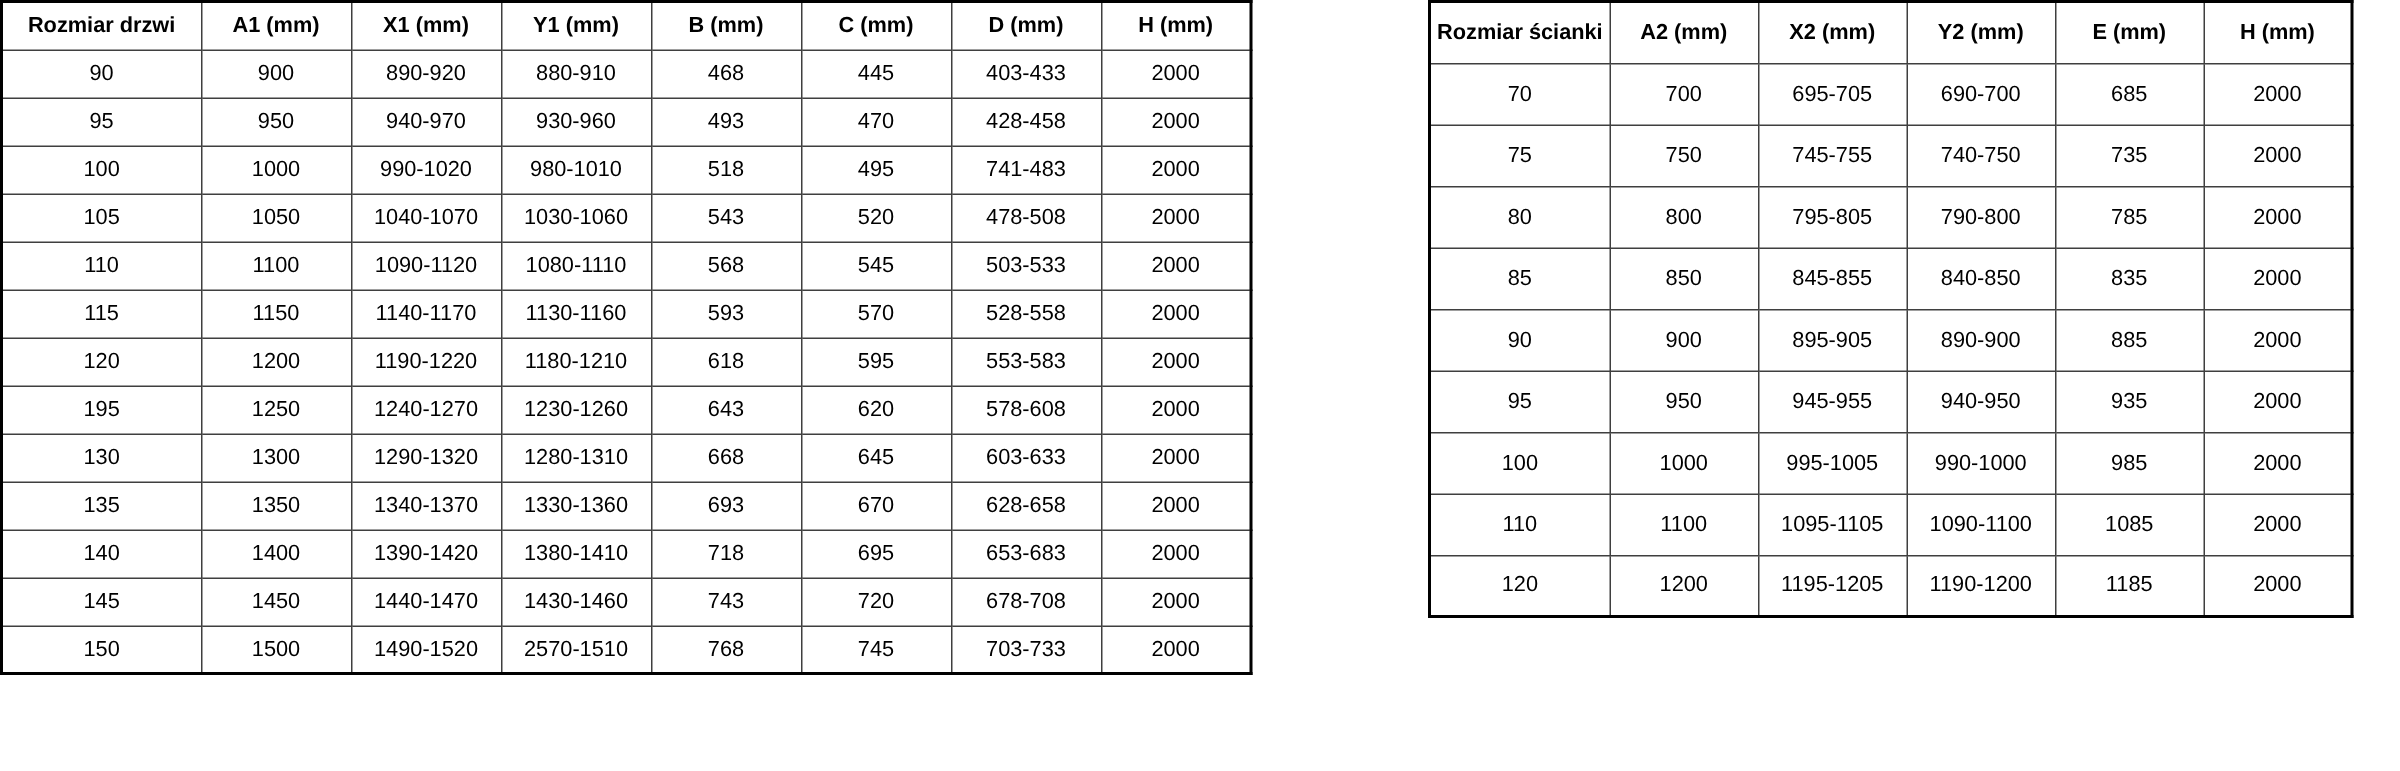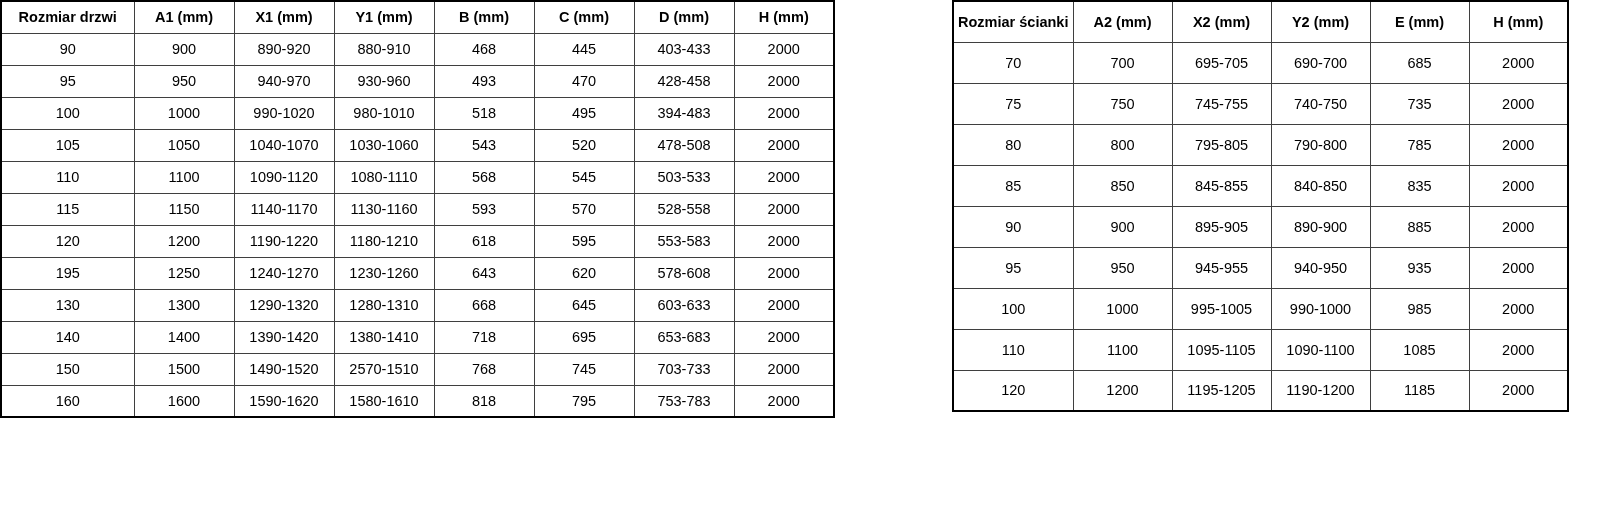--- a/index.html
+++ b/index.html
@@ -108,21 +108,21 @@
           <td>428-458</td>
           <td>2000</td>
         </tr>
         <tr>
           <td>100</td>
           <td>1000</td>
           <td>990-1020</td>
           <td>980-1010</td>
           <td>518</td>
           <td>495</td>
-          <td>394-483</td>
+          <td>741-483</td>
           <td>2000</td>
         </tr>
         <tr>
           <td>105</td>
           <td>1050</td>
           <td>1040-1070</td>
           <td>1030-1060</td>
           <td>543</td>
           <td>520</td>
           <td>478-508</td>
@@ -172,47 +172,57 @@
           <td>130</td>
           <td>1300</td>
           <td>1290-1320</td>
           <td>1280-1310</td>
           <td>668</td>
           <td>645</td>
           <td>603-633</td>
           <td>2000</td>
         </tr>
         <tr>
+          <td>135</td>
+          <td>1350</td>
+          <td>1340-1370</td>
+          <td>1330-1360</td>
+          <td>693</td>
+          <td>670</td>
+          <td>628-658</td>
+          <td>2000</td>
+        </tr>
+        <tr>
           <td>140</td>
           <td>1400</td>
           <td>1390-1420</td>
           <td>1380-1410</td>
           <td>718</td>
           <td>695</td>
           <td>653-683</td>
           <td>2000</td>
         </tr>
         <tr>
+          <td>145</td>
+          <td>1450</td>
+          <td>1440-1470</td>
+          <td>1430-1460</td>
+          <td>743</td>
+          <td>720</td>
+          <td>678-708</td>
+          <td>2000</td>
+        </tr>
+        <tr>
           <td>150</td>
           <td>1500</td>
           <td>1490-1520</td>
           <td>2570-1510</td>
           <td>768</td>
           <td>745</td>
           <td>703-733</td>
-          <td>2000</td>
-        </tr>
-        <tr>
-          <td>160</td>
-          <td>1600</td>
-          <td>1590-1620</td>
-          <td>1580-1610</td>
-          <td>818</td>
-          <td>795</td>
-          <td>753-783</td>
           <td>2000</td>
         </tr>
       </tbody>
   </table>
 
   <table class="spec-table table-right" id="wall-table">
     <colgroup>
       <col style="width:120px">
       <col style="width:99px">
       <col style="width:99px">

